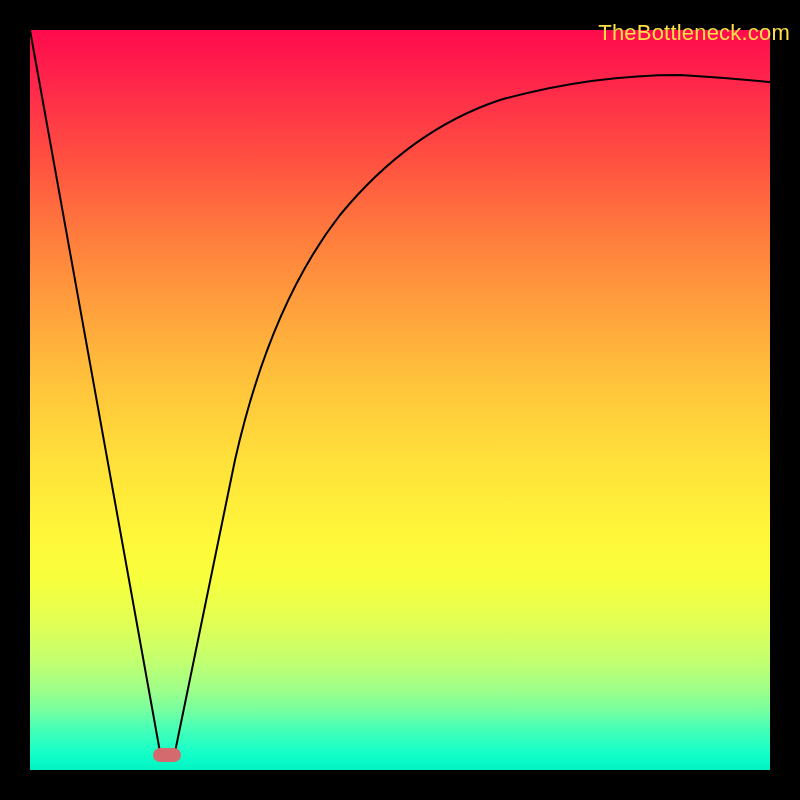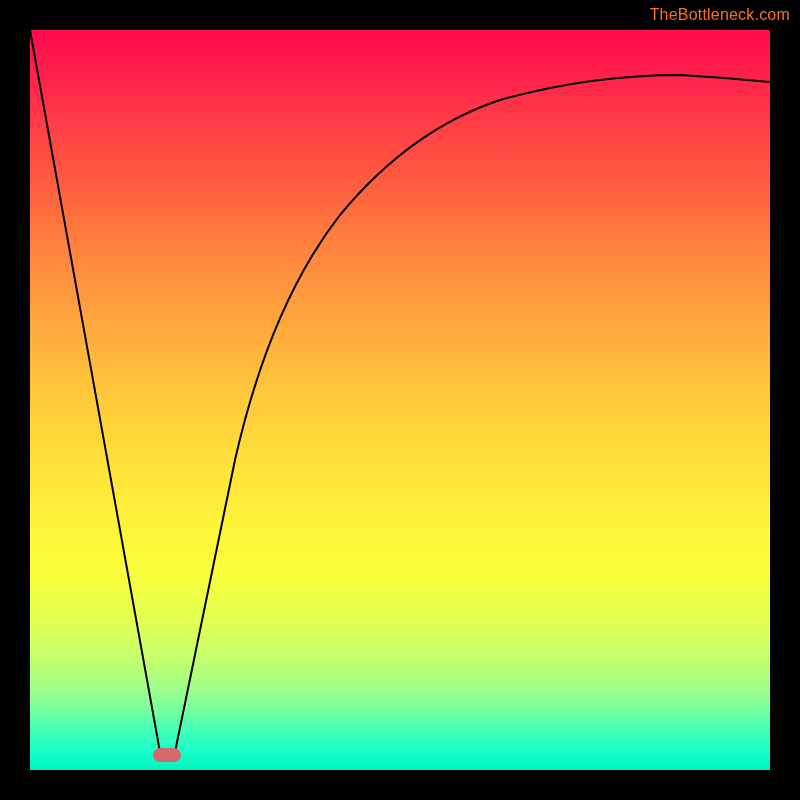--- a/index.html
+++ b/index.html
@@ -41,24 +41,24 @@
       #4effb4 94%,
       #2fffc0 96%,
       #18ffc8 97.5%,
       #0cfcc8 98.5%,
       #06f8c6 99.2%,
       #02f2c0 100%
     );
   }
   .watermark {
     position: absolute;
-    top: 6px;
+    top: 20px;
     right: 10px;
-    color: #f97316;
-    font-size: 16px;
+    color: #fde047;
+    font-size: 22px;
     letter-spacing: 0.2px;
     font-weight: 500;
     user-select: none;
   }
   svg.curve {
     position: absolute;
     left: 0;
     top: 0;
     width: 740px;
     height: 740px;

